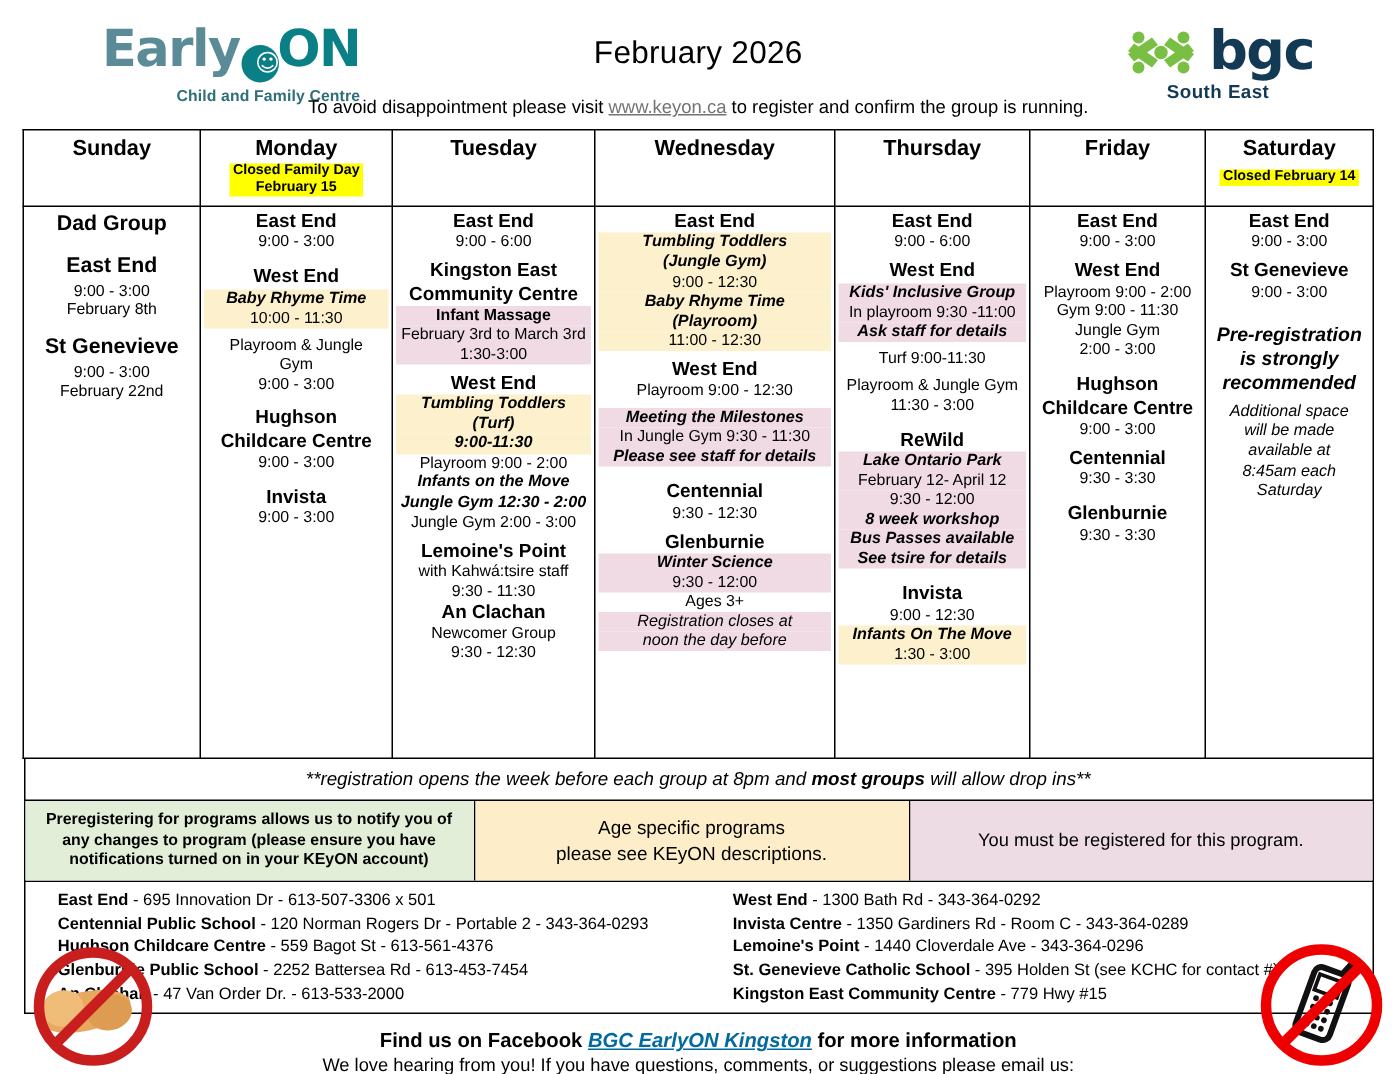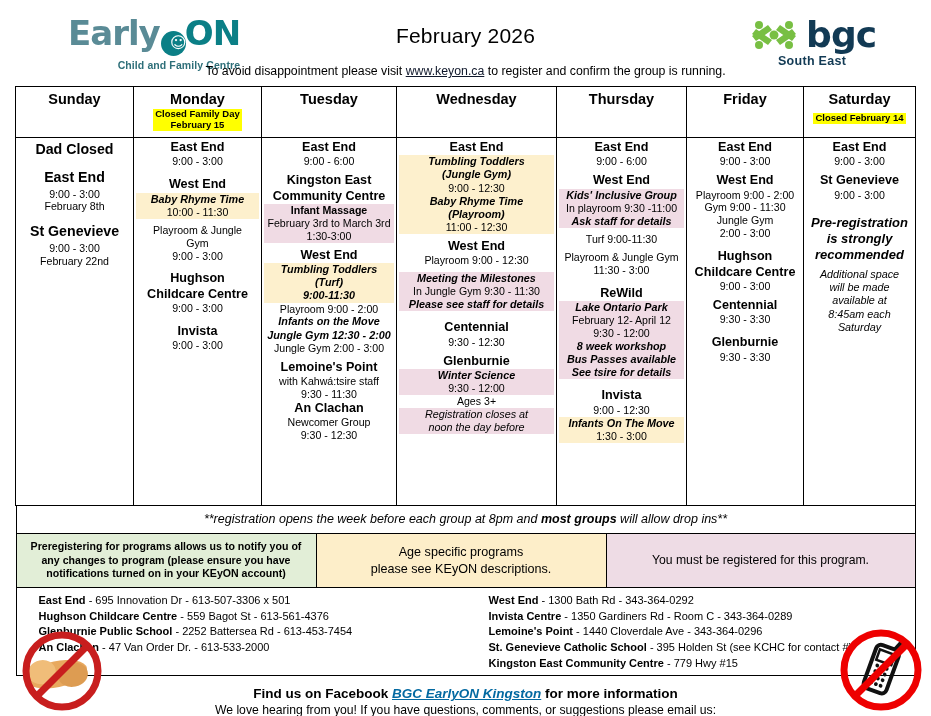--- a/index.html
+++ b/index.html
@@ -54,21 +54,21 @@
     position: absolute; left: 0; right: 0; top: 24px;
     text-align: center;
     font-size: 21px; font-weight: normal;
     letter-spacing: 0.2px;
   }
   .subtitle {
     position: absolute; left: 0; right: 0; top: 64px;
     text-align: center;
     font-size: 12.3px;
   }
-  .subtitle a { color: #0f172a; }
+  .subtitle a { color: #737373; }
   .logo-bgc {
     position: absolute; right: 55px; top: 18px;
     text-align: center;
   }
   .logo-bgc .bgcrow { display: flex; align-items: center; gap: 6px; }
   .logo-bgc .mark { width: 52px; height: 34px; }
   .logo-bgc .name {
     font-size: 36px; font-weight: bold; color: #123a54;
     line-height: 0.9;
     font-family: "DejaVu Sans", sans-serif;
@@ -245,21 +245,21 @@
           </th>
           <th style="width: 112px;">
             <div class="dayname">Saturday</div>
             <div><span class="closed-note">Closed February 14</span></div>
           </th>
         </tr>
     </thead>
     <tbody>
       <tr id="cal-body">
           <td class="daycell">
-            <span class="ln big">Dad Closed</span>
+            <span class="ln big">Dad Group</span>
             <span class="gap"></span>
             <span class="ln big">East End</span>
             <span class="ln sm">9:00 - 3:00</span>
             <span class="ln sm">February 8th</span>
             <span class="gap"></span>
             <span class="ln big">St Genevieve</span>
             <span class="ln sm">9:00 - 3:00</span>
             <span class="ln sm">February 22nd</span>
           </td>
           <td class="daycell">
@@ -410,20 +410,21 @@
         <div>Age specific programs</div>
         <div>please see KEyON descriptions.</div>
       </div>
     </div>
     <div class="cell c3">You must be registered for this program.</div>
   </div>
 
   <div class="addresses">
     <div class="col left" id="addr-left">
         <div class="line"><b>East End</b><span> - 695 Innovation Dr - 613-507-3306 x 501</span></div>
+        <div class="line"><b>Centennial Public School</b><span> - 120 Norman Rogers Dr - Portable 2 - 343-364-0293</span></div>
         <div class="line"><b>Hughson Childcare Centre</b><span> - 559 Bagot St - 613-561-4376</span></div>
         <div class="line"><b>Glenburnie Public School</b><span> - 2252 Battersea Rd - 613-453-7454</span></div>
         <div class="line"><b>An Clachan</b><span> - 47 Van Order Dr. - 613-533-2000</span></div>
       </div>
     <div class="col right" id="addr-right">
         <div class="line"><b>West End</b><span> - 1300 Bath Rd - 343-364-0292</span></div>
         <div class="line"><b>Invista Centre</b><span> - 1350 Gardiners Rd - Room C - 343-364-0289</span></div>
         <div class="line"><b>Lemoine's Point</b><span> - 1440 Cloverdale Ave - 343-364-0296</span></div>
         <div class="line"><b>St. Genevieve Catholic School</b><span> - 395 Holden St (see KCHC for contact #)</span></div>
         <div class="line"><b>Kingston East Community Centre</b><span> - 779 Hwy #15</span></div>

